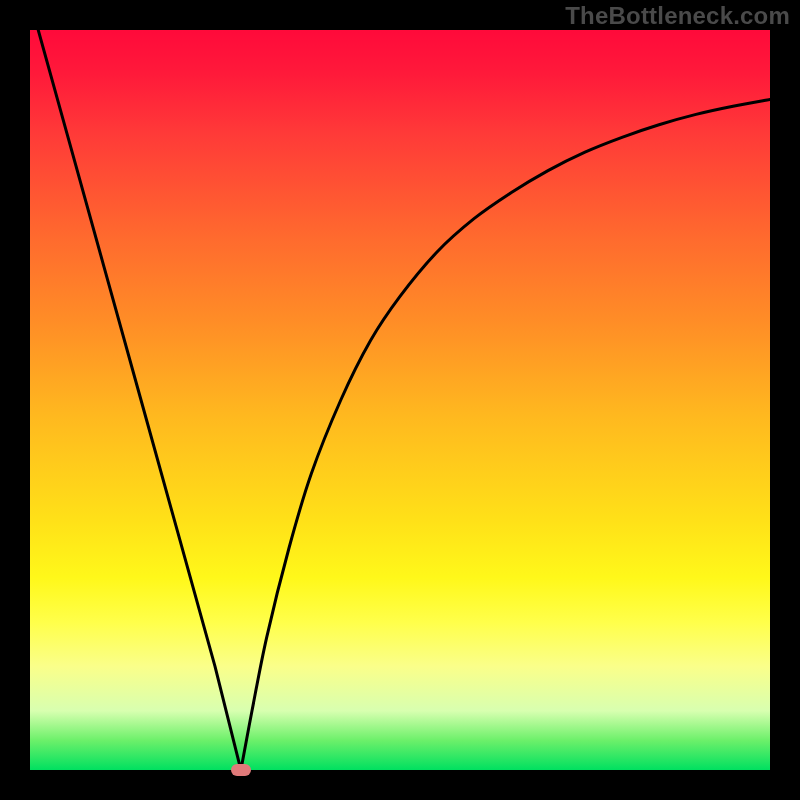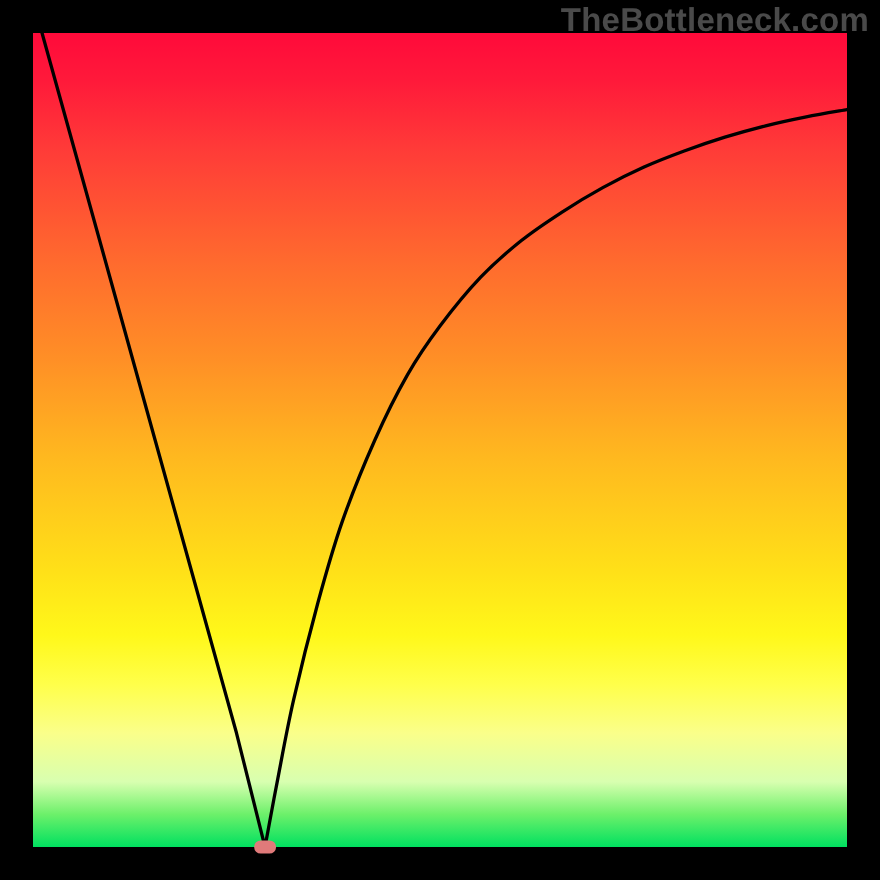--- a/index.html
+++ b/index.html
@@ -15,21 +15,21 @@
     position: relative;
     width: 800px;
     height: 800px;
     background: #000;
   }
   .watermark {
     position: absolute;
     top: 2px;
     right: 10px;
     color: #4a4a4a;
-    font-size: 30px;
+    font-size: 24px;
     font-weight: 600;
     letter-spacing: 0.2px;
     user-select: none;
   }
   .plot-area {
     position: absolute;
     left: 30px;
     top: 30px;
     width: 740px;
     height: 740px;

